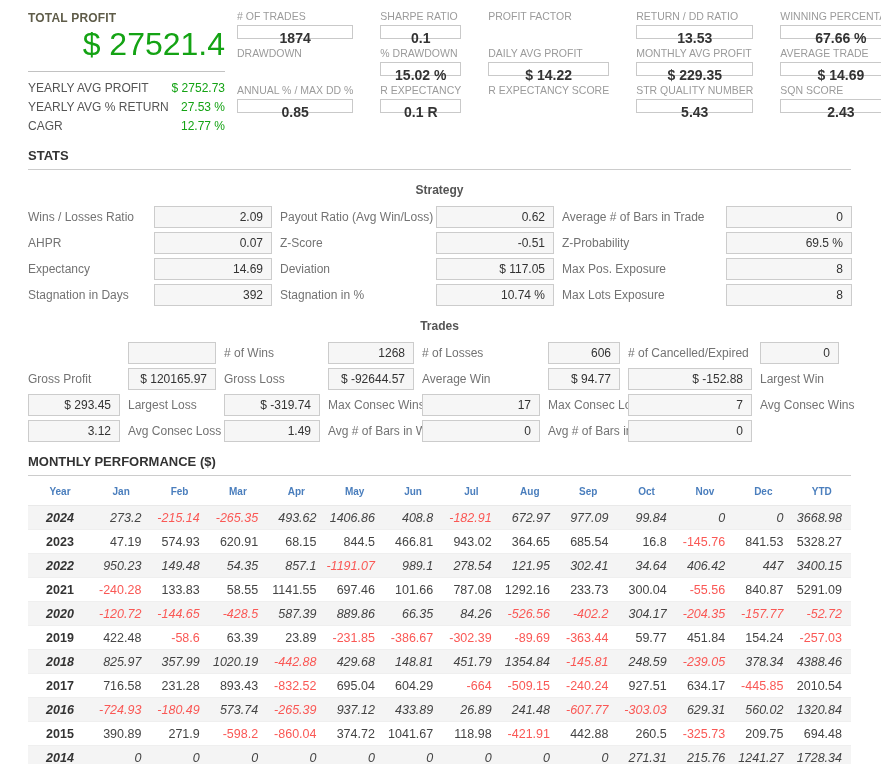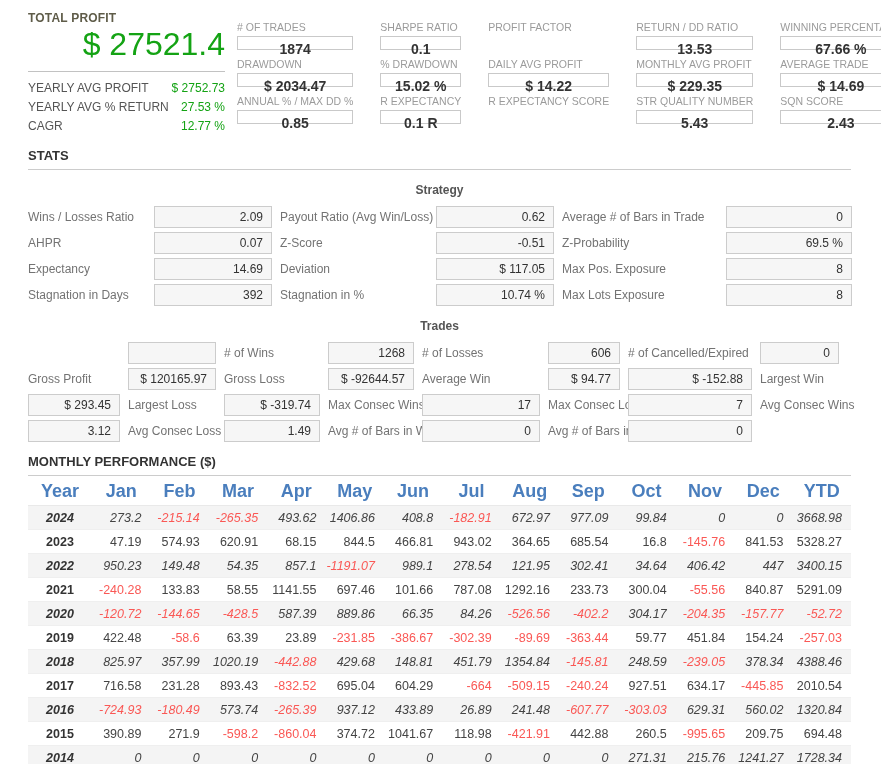--- a/index.html
+++ b/index.html
@@ -5,21 +5,21 @@
   * { box-sizing: border-box; }
   html,body { margin:0; padding:0; }
   body {
     width:881px; height:764px; overflow:hidden;
     background:#fff; color:#333;
     font-family:"Liberation Sans", sans-serif;
   }
   .page { padding:8px 30px 0 28px; }
 
   
-  .top { display:flex;align-items:center; }
+  .top { display:flex; }
   .summary { width:197px; flex:0 0 197px; margin-right:12px; }
   .tp-label { font-size:12px; font-weight:bold; color:#5f5c49; padding-top:3px; letter-spacing:.2px; }
   .tp-value { font-size:32px; font-weight:normal; color:#14a314; text-align:right; line-height:1.05; margin-top:3px; }
   .tp-divider { border:0; border-top:1px solid #c2c2c2; margin:9px 0 7px; }
   .tp-row { display:flex; justify-content:space-between; font-size:12px; line-height:19px; }
   .tp-row .lbl { color:#555; }
   .tp-row .val { color:#14a314; }
 
   .metrics {
     flex:1; display:grid; grid-template-columns:repeat(5,1fr);
@@ -41,21 +41,21 @@
   #trades-grid   { grid-template-columns:92px 88px 96px 86px 118px 72px 124px 79px; }
   .f-label { font-size:12px; color:#737373; text-align:left; line-height:22px; white-space:nowrap; }
   .f-box {
     border:1px solid #ccc; background:#f6f6f6; height:22px; line-height:20px;
     font-size:12px; color:#333; text-align:right; padding:0 8px; overflow:hidden;
   }
 
   
   table.monthly { width:100%; border-collapse:collapse; table-layout:fixed; margin-top:3px; }
   table.monthly th {
-    color:#4a7ebd; font-weight:bold; font-size:18px; height:27px;
+    color:#4a7ebd; font-weight:bold; font-size:10px; height:27px;
     text-align:center; border-bottom:1px solid #e9e9e9; padding:0;
   }
   table.monthly td {
     font-size:12.5px; height:24px; text-align:right; padding:0 9px 0 0;
     border-bottom:1px solid #efefef; color:#444;
   }
   table.monthly td.year { font-weight:bold; text-align:center; padding-right:0; color:#333; }
   table.monthly tr.stripe { background:#f4f4f4;font-style:italic; }
   table.monthly td.neg { color:#fa5855; }
 </style>
@@ -99,21 +99,20 @@
         <div class="metric">
           <div class="m-label">RETURN / DD RATIO</div>
           <div class="m-box">13.53</div>
         </div>
         <div class="metric">
           <div class="m-label">WINNING PERCENTAGE</div>
           <div class="m-box">67.66 %</div>
         </div>
         <div class="metric">
           <div class="m-label">DRAWDOWN</div>
-          <div class="m-box">$ 2034.47</div>
         </div>
         <div class="metric">
           <div class="m-label">% DRAWDOWN</div>
           <div class="m-box">15.02 %</div>
         </div>
         <div class="metric">
           <div class="m-label">DAILY AVG PROFIT</div>
           <div class="m-box">$ 14.22</div>
         </div>
         <div class="metric">
@@ -387,21 +386,21 @@
             <td>390.89</td>
             <td>271.9</td>
             <td class="neg">-598.2</td>
             <td class="neg">-860.04</td>
             <td>374.72</td>
             <td>1041.67</td>
             <td>118.98</td>
             <td class="neg">-421.91</td>
             <td>442.88</td>
             <td>260.5</td>
-            <td class="neg">-995.65</td>
+            <td class="neg">-325.73</td>
             <td>209.75</td>
             <td>694.48</td>
           </tr>
           <tr class="stripe">
             <td class="year">2014</td>
             <td>0</td>
             <td>0</td>
             <td>0</td>
             <td>0</td>
             <td>0</td>

